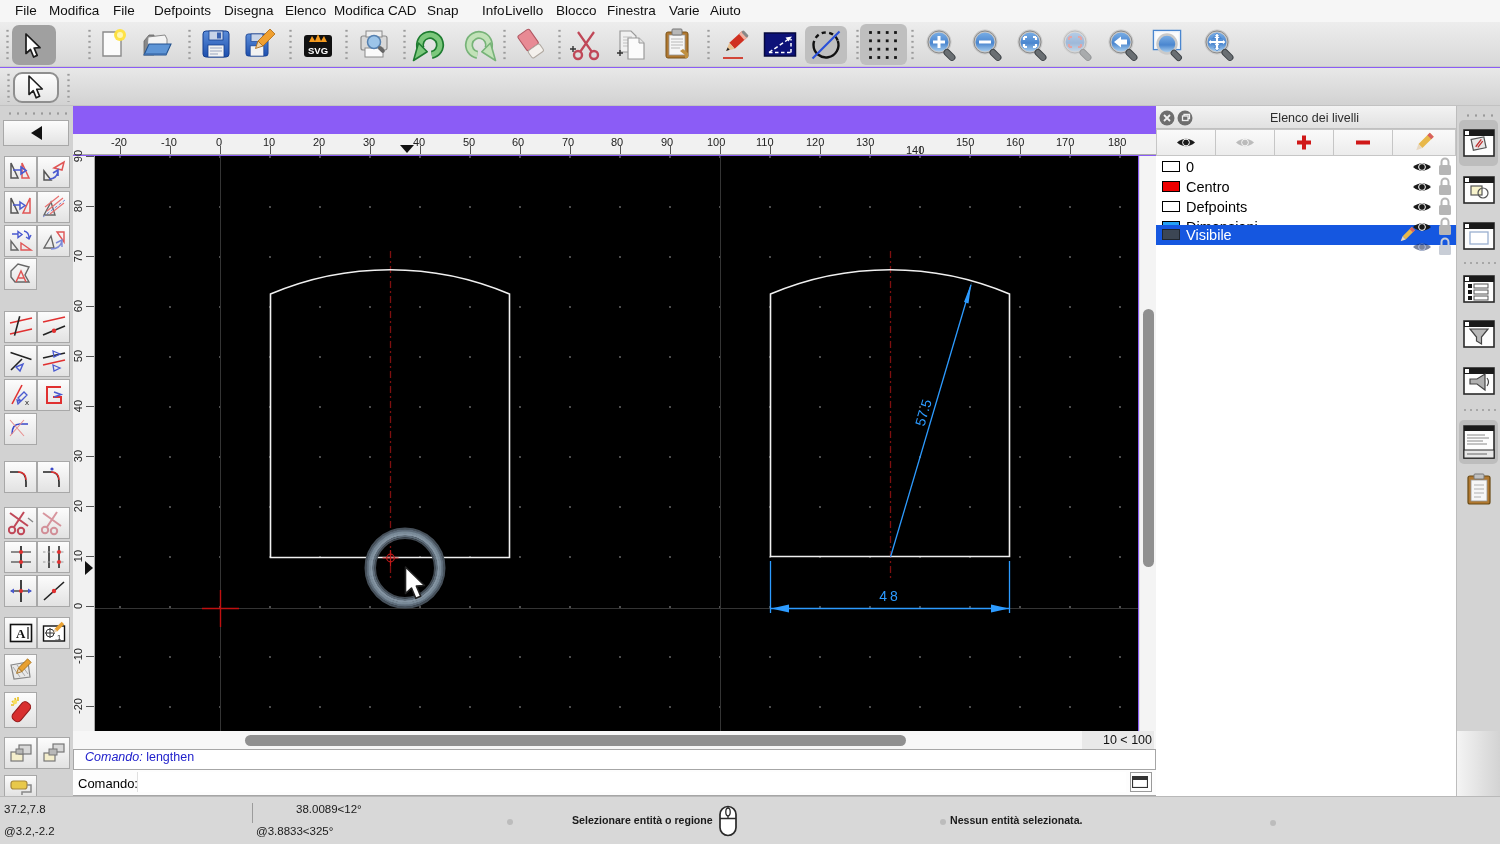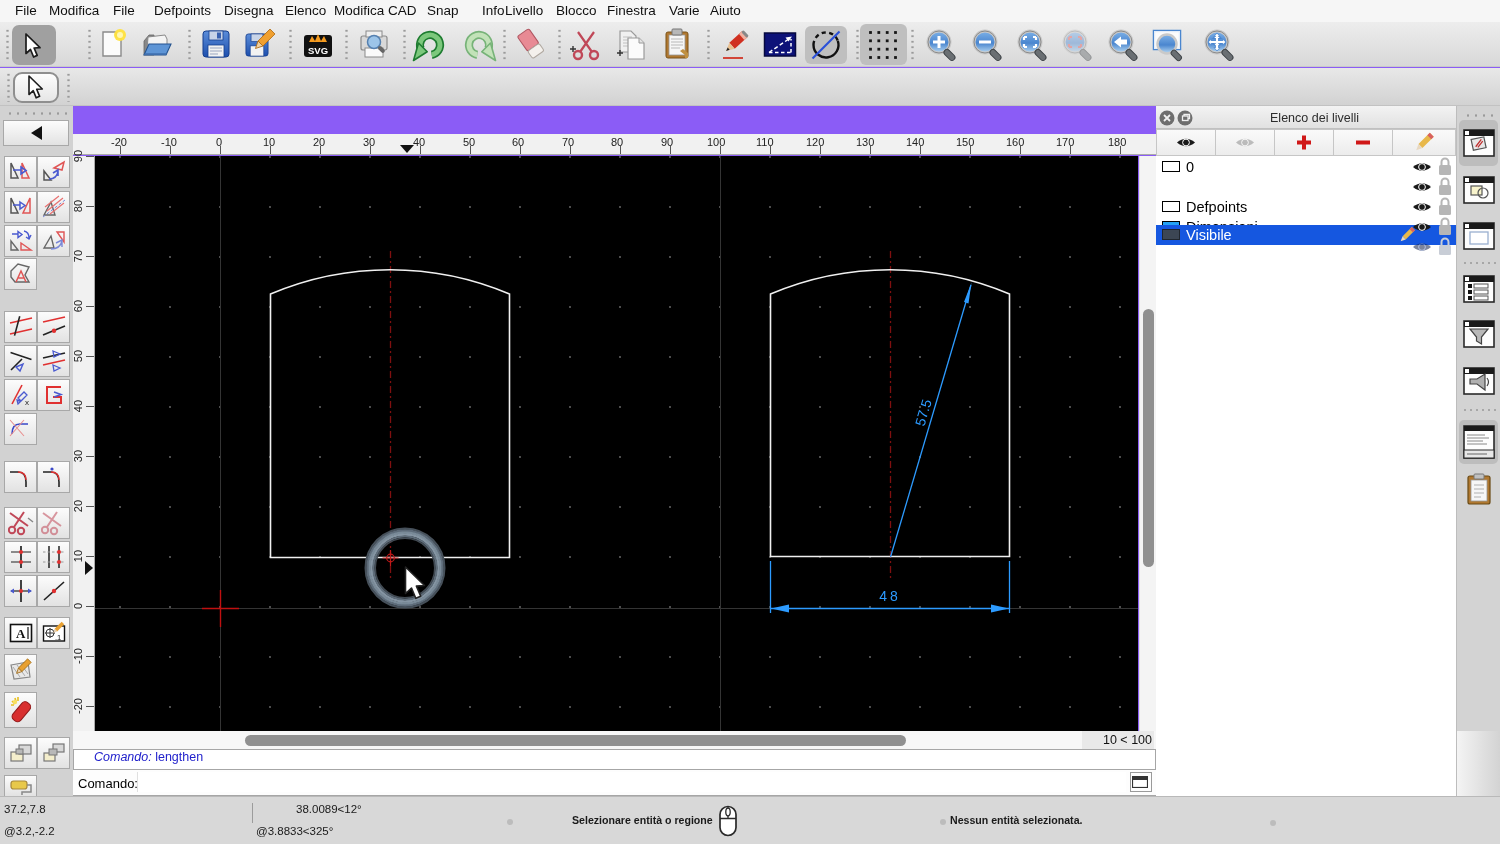--- a/index.html
+++ b/index.html
@@ -19,21 +19,21 @@
 .cellw { position:absolute; width:66px; height:26px; background:linear-gradient(#fcfcfc,#e2e2e2); border:1px solid #a8a8a8; }
 .cell svg { position:absolute; left:3px; top:2px; }
 
 #tabbar { position:absolute; top:106px; left:73px; width:1083px; height:27px; background:linear-gradient(#d9d9d9,#cdcdcd); border-bottom:1px solid #b4b4b4; }
 #hruler { position:absolute; top:134px; left:73px; width:1083px; height:21px; background:#f1f1f1; border-bottom:1px solid #ababab; }
 #vruler { position:absolute; top:156px; left:73px; width:22px; height:575px; background:#f1f1f1; border-right:1px solid #ababab; }
 .rnum { position:absolute; font-size:11px; color:#222; }
 #canvas { position:absolute; top:156px; left:95px; width:1043px; height:575px; background:#000; }
 #vscroll { position:absolute; top:156px; left:1139px; width:17px; height:575px; background:#f4f4f4; border-left:1px solid #e0e0e0; }
 #hscroll { position:absolute; top:731px; left:73px; width:1083px; height:18px; background:#f7f7f7; }
-#cmdhist { position:absolute; top:749px; left:73px; width:1083px; height:21px; background:#fff; border:1px solid #a6a6a6; font-size:12.5px; padding-left:20px; }
+#cmdhist { position:absolute; top:749px; left:73px; width:1083px; height:21px; background:#fff; border:1px solid #a6a6a6; font-size:12.5px; padding-left:11px; }
 #cmdline { position:absolute; top:770px; left:73px; width:1083px; height:26px; background:#fdfdfd; border-bottom:1px solid #a6a6a6; font-size:13px; }
 
 #lpanel { position:absolute; top:106px; left:1156px; width:300px; height:690px; background:#ffffff; }
 #lphead { position:absolute; top:0; left:0; width:300px; height:23px; background:linear-gradient(#f3f3f3,#e1e1e1); border-bottom:1px solid #c0c0c0; }
 #lptools { position:absolute; top:23px; left:0; width:300px; height:27px; }
 .lpcell { position:absolute; top:0; height:27px; background:linear-gradient(#fafafa,#ececec); border:1px solid #c6c6c6; }
 .lrow { position:absolute; left:0; width:300px; height:20px; font-size:14.5px; color:#000; }
 .sw { position:absolute; left:6px; top:4px; width:18px; height:11px; }
 
 #dock { position:absolute; top:106px; left:1456px; width:44px; height:690px; background:#d3d3d3; border-left:1px solid #bdbdbd; }
@@ -539,21 +539,21 @@
     <span class="rnum" style="left:340px;top:2px;">40</span>
     <span class="rnum" style="left:390px;top:2px;">50</span>
     <span class="rnum" style="left:439px;top:2px;">60</span>
     <span class="rnum" style="left:489px;top:2px;">70</span>
     <span class="rnum" style="left:538px;top:2px;">80</span>
     <span class="rnum" style="left:588px;top:2px;">90</span>
     <span class="rnum" style="left:634px;top:2px;">100</span>
     <span class="rnum" style="left:683px;top:2px;">110</span>
     <span class="rnum" style="left:733px;top:2px;">120</span>
     <span class="rnum" style="left:783px;top:2px;">130</span>
-    <span class="rnum" style="left:833px;top:2px;">140</span>
+    <span class="rnum" style="left:833px;top:10px;">140</span>
     <span class="rnum" style="left:883px;top:2px;">150</span>
     <span class="rnum" style="left:933px;top:2px;">160</span>
     <span class="rnum" style="left:983px;top:2px;">170</span>
     <span class="rnum" style="left:1035px;top:2px;">180</span>
     <svg width="16" height="9" style="position:absolute;left:326px;top:11px;">
         <path d="M1 0 H15 L8 8 Z" fill="#111"></path>
       </svg>
   </div>
   <div id="vruler">
     <div style="position:absolute;right:0;top:0;height:575px;width:8px;background-image:repeating-linear-gradient(180deg,#555 0 1px,rgba(0,0,0,0) 1px 50px);background-repeat:no-repeat;"></div>
@@ -690,20 +690,24 @@
           <rect x="-2.8" y="-11" width="5.6" height="16" fill="#e8b84a"></rect>
           <rect x="-2.8" y="-11" width="5.6" height="3.5" fill="#d86060"></rect>
           <path d="M-2.8 5 L0 11 L2.8 5 Z" fill="#e8d8c0"></path>
         </g>
       </svg>
     </div>
     <div class="lrow" style="top:51px;">
       <span class="sw" style="background:#fff;border:1.4px solid #000;"></span>
       <span style="position:absolute;left:30px;top:2px;">0</span>
     </div>
+    <div class="lrow" style="top:71px;">
+      <span class="sw" style="background:#ee0000;border:1.4px solid #000;"></span>
+      <span style="position:absolute;left:30px;top:2px;">Centro</span>
+    </div>
     <div class="lrow" style="top:91px;">
       <span class="sw" style="background:#fff;border:1.4px solid #000;"></span>
       <span style="position:absolute;left:30px;top:2px;">Defpoints</span>
     </div>
     <div class="lrow" style="top:111px;">
       <span class="sw" style="background:#25a2f5;border:1.4px solid #000;"></span>
       <span style="position:absolute;left:30px;top:2px;">Dimensioni</span>
     </div>
     <div class="lrow" style="top:119px;background:#1557e0;color:#fff;">
       <span class="sw" style="background:#3c4654;border:1.4px solid #20262e;"></span>

